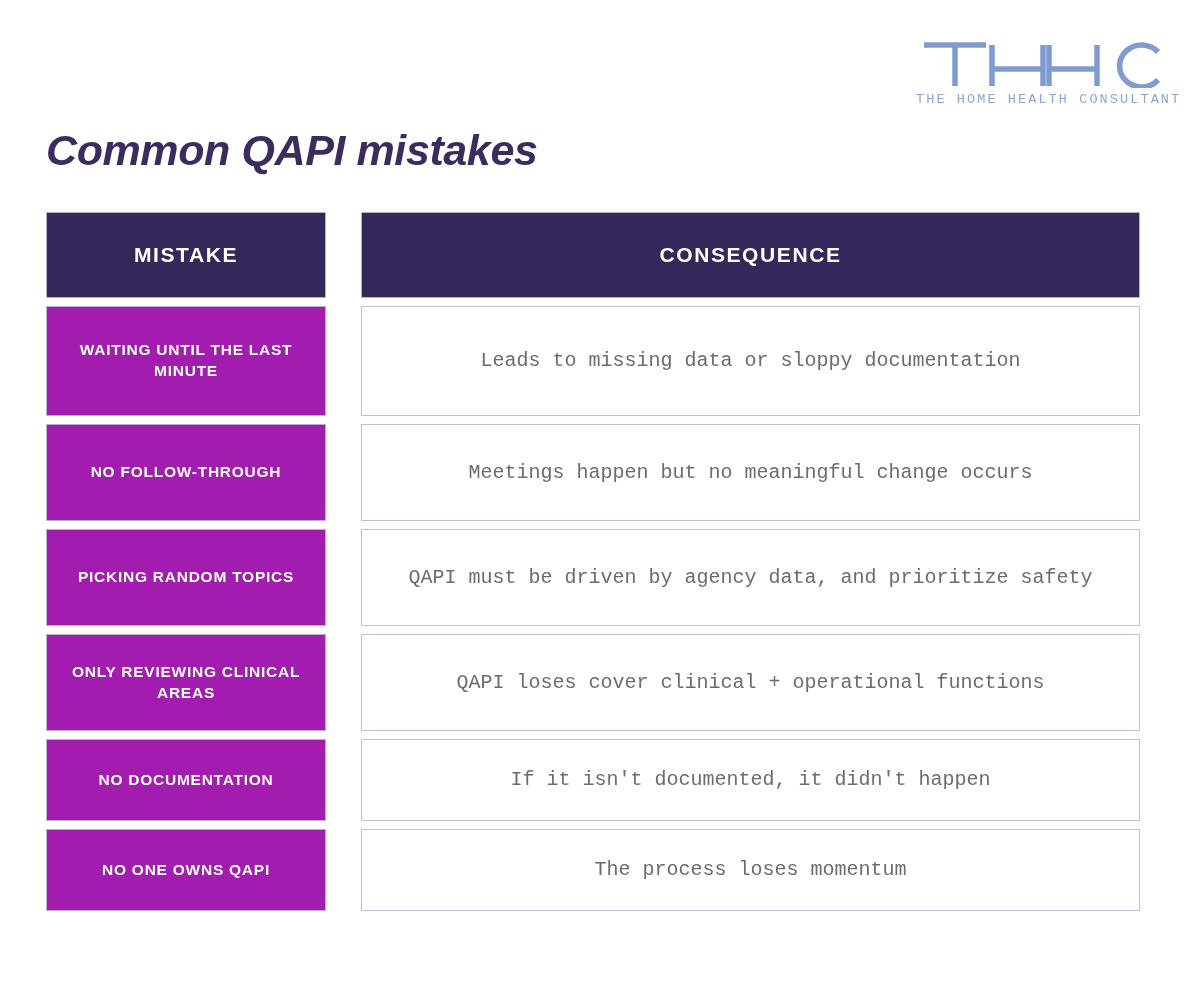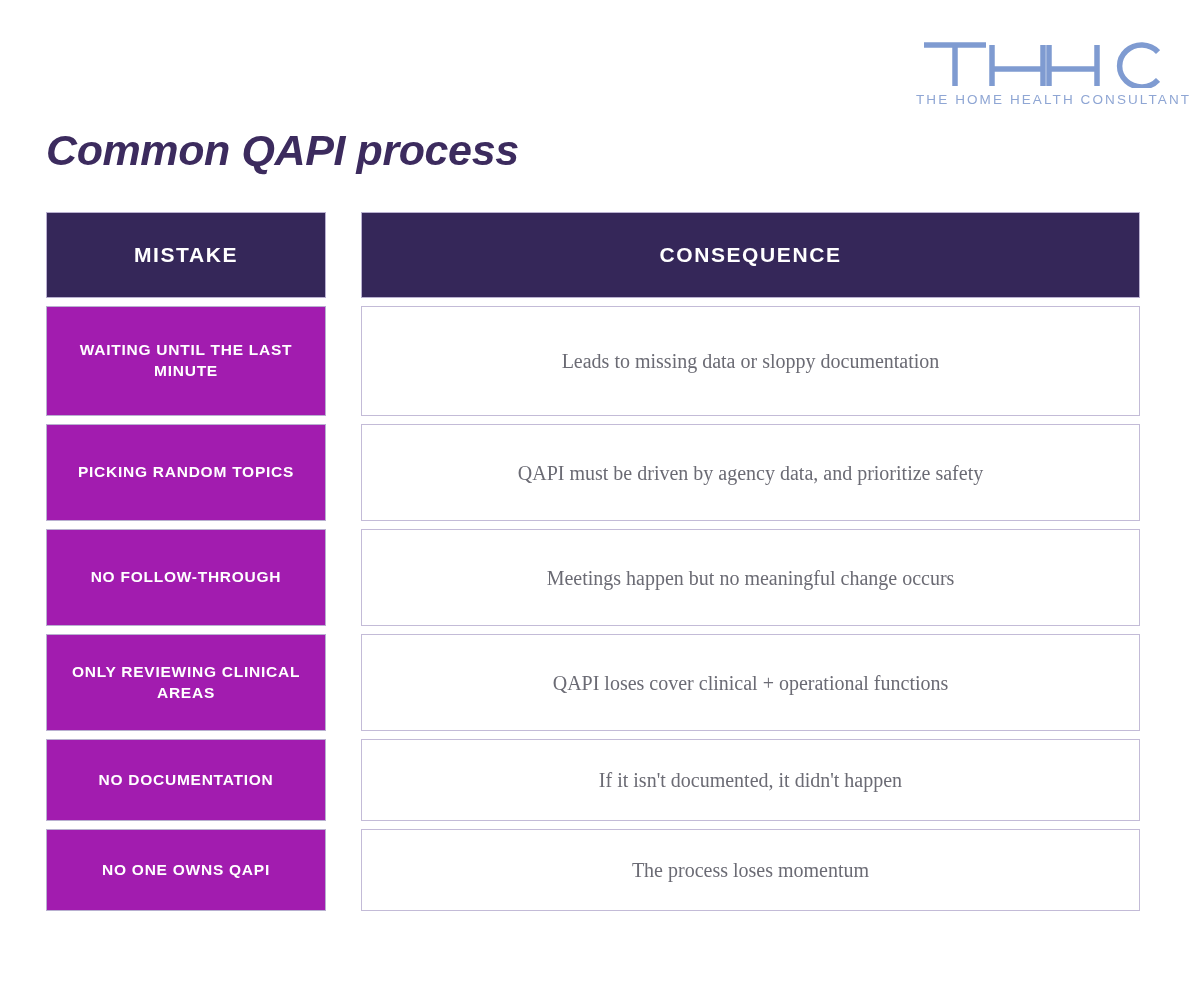--- a/index.html
+++ b/index.html
@@ -28,21 +28,21 @@
     width: 238px;
     height: 52px;
     margin: 0 auto;
   }
   .logo-tagline {
     display: block;
     margin-top: 4px;
     font-size: 13.5px;
     letter-spacing: 2.1px;
     color: #8FA6D4;
-    font-family: Liberation Sans, sans-serif;
+    font-family: Liberation Mono, monospace;
     white-space: nowrap;
   }
 
   
   .page-title {
     position: absolute;
     left: 46px;
     top: 126px;
     font-size: 43px;
     font-weight: bold;
@@ -121,21 +121,21 @@
     padding: 0 10px;
     font-family: "Liberation Sans", sans-serif;
   }
   .consequence-text {
     color: #6B6B74;
     font-size: 20px;
     font-weight: normal;
     text-align: left;
     line-height: 1.4;
     padding: 0 16px;
-    font-family: Liberation Serif, serif;
+    font-family: Liberation Mono, monospace;
   }
 
   .h-tall .col-left, .h-tall .col-right { height: 110px; }
   .h-mid  .col-left, .h-mid  .col-right { height: 97px; }
   .h-short .col-left, .h-short .col-right { height: 82px; }
 </style>
 </head>
 <body>
 
 <div class="logo-block">
@@ -152,21 +152,21 @@
       <line x1="127" y1="9" x2="127" y2="50"></line>
       <line x1="127" y1="33" x2="175" y2="33"></line>
       <line x1="175" y1="9" x2="175" y2="50"></line>
 
       <path d="M236 16 A22 21 0 1 0 236 44" stroke-linecap="butt"></path>
     </g>
   </svg>
   <span class="logo-tagline">THE HOME HEALTH CONSULTANT</span>
 </div>
 
-<h1 class="page-title">Common QAPI process</h1>
+<h1 class="page-title">Common QAPI mistakes</h1>
 
 <div class="qapi-table">
 
   <div class="t-row header-row">
     <div class="col-left">
       <span class="header-cell-text">MISTAKE</span>
     </div>
     <div class="col-right">
       <span class="header-cell-text">CONSEQUENCE</span>
     </div>
@@ -176,38 +176,38 @@
     <div class="col-left">
       <span class="mistake-text">WAITING UNTIL THE LAST MINUTE</span>
     </div>
     <div class="col-right">
       <span class="consequence-text">Leads to missing data or sloppy documentation</span>
     </div>
   </div>
 
   <div class="t-row data-row h-mid">
     <div class="col-left">
+      <span class="mistake-text">NO FOLLOW-THROUGH</span>
+    </div>
+    <div class="col-right">
+      <span class="consequence-text">Meetings happen but no meaningful change occurs</span>
+    </div>
+  </div>
+
+  <div class="t-row data-row h-mid">
+    <div class="col-left">
       <span class="mistake-text">PICKING RANDOM TOPICS</span>
     </div>
     <div class="col-right">
       <span class="consequence-text">QAPI must be driven by agency data, and prioritize safety</span>
     </div>
   </div>
 
   <div class="t-row data-row h-mid">
     <div class="col-left">
-      <span class="mistake-text">NO FOLLOW-THROUGH</span>
-    </div>
-    <div class="col-right">
-      <span class="consequence-text">Meetings happen but no meaningful change occurs</span>
-    </div>
-  </div>
-
-  <div class="t-row data-row h-mid">
-    <div class="col-left">
       <span class="mistake-text">ONLY REVIEWING CLINICAL AREAS</span>
     </div>
     <div class="col-right">
       <span class="consequence-text">QAPI loses cover clinical + operational functions</span>
     </div>
   </div>
 
   <div class="t-row data-row h-short">
     <div class="col-left">
       <span class="mistake-text">NO DOCUMENTATION</span>

